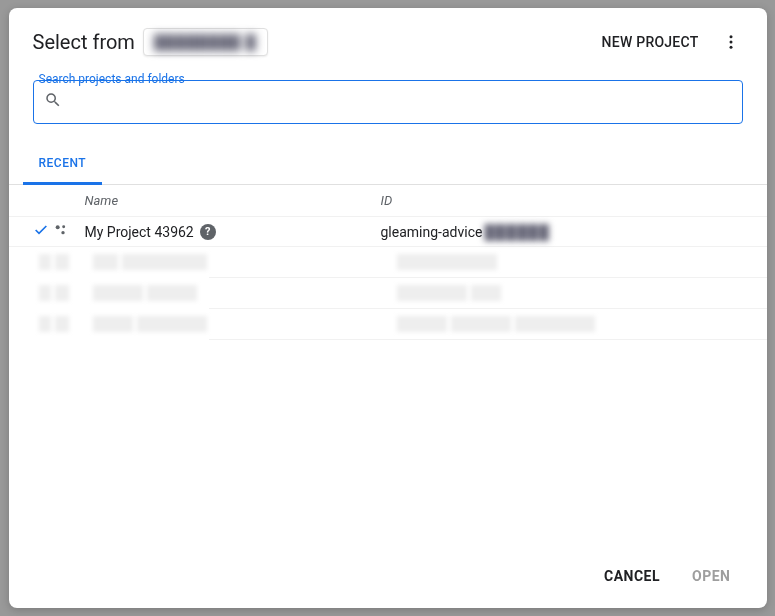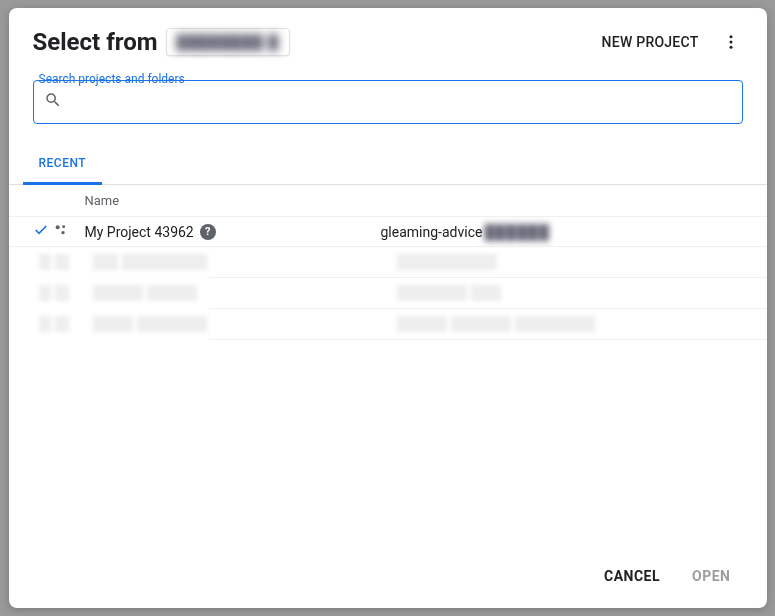--- a/index.html
+++ b/index.html
@@ -25,22 +25,22 @@
       display: flex;
       flex-direction: column;
       position: relative;
     }
     .header {
       display: flex;
       align-items: center;
       padding: 18px 24px 12px 24px;
     }
     .title {
-      font-size: 24px;
-      font-weight: 700;
+      font-size: 20px;
+      font-weight: 400;
       color: #202124;
       margin-right: 8px;
     }
     .org-chip {
       background: #fff;
       border: 1px solid #e0e0e0;
       border-radius: 4px;
       padding: 5px 10px;
       box-shadow: 0 1px 2px rgba(0,0,0,0.08);
       display: inline-flex;
@@ -136,20 +136,21 @@
     .tab.active {
       color: #1a73e8;
       border-bottom-color: #1a73e8;
     }
     .table-header {
       display: flex;
       padding: 8px 24px 8px 76px;
       font-size: 13px;
       color: #5f6368;
       border-bottom: 1px solid #f1f1f1;
+      font-style: italic;
     }
     .col-name {
       width: 296px;
     }
     .col-id {
       flex: 1;
     }
     .row {
       display: flex;
       align-items: center;
@@ -287,20 +288,21 @@
       <input class="search-input" type="text" autofocus="" placeholder="" style="">
     </div>
   </div>
 
   <div class="tabs">
     <div class="tab active">RECENT</div>
   </div>
 
   <div class="table-header">
     <div class="col-name">Name</div>
+    <div class="col-id">ID</div>
   </div>
 
   <div class="row">
     <div class="row-icons">
       <span class="check-icon">
         <svg width="16" height="16" viewBox="0 0 24 24">
             <polyline points="4 12 9 17 20 6"></polyline>
           </svg>
       </span>
       <span class="project-icon">

